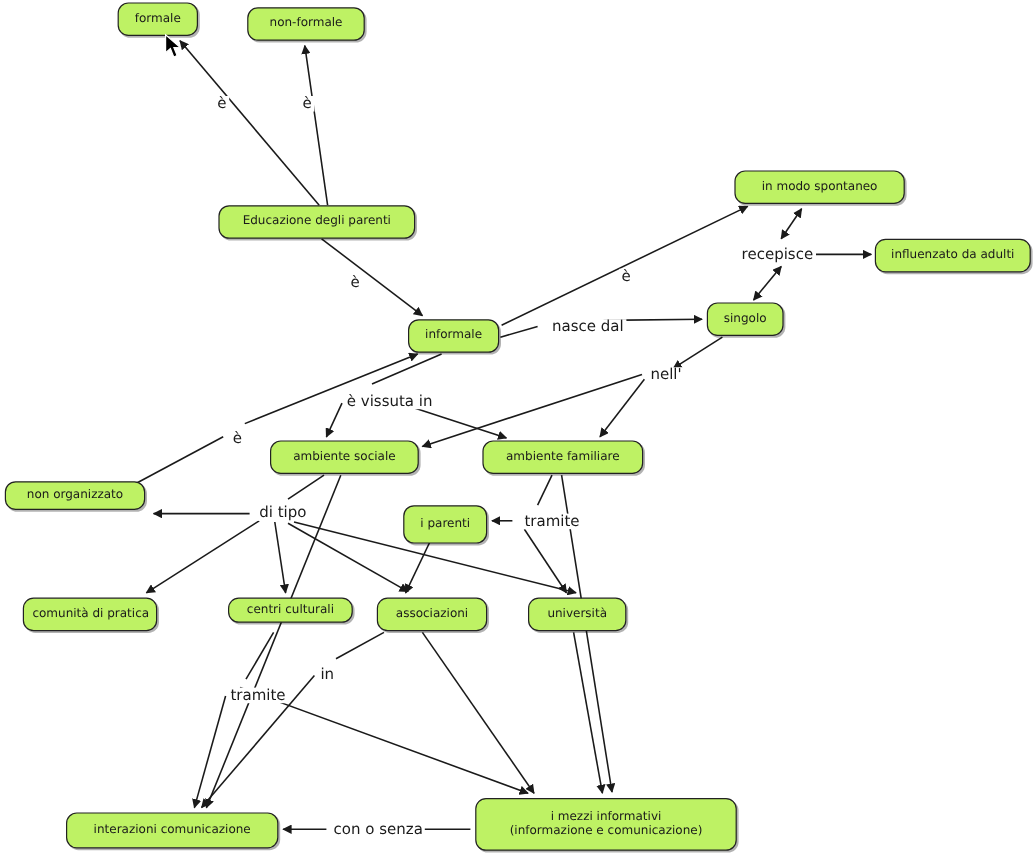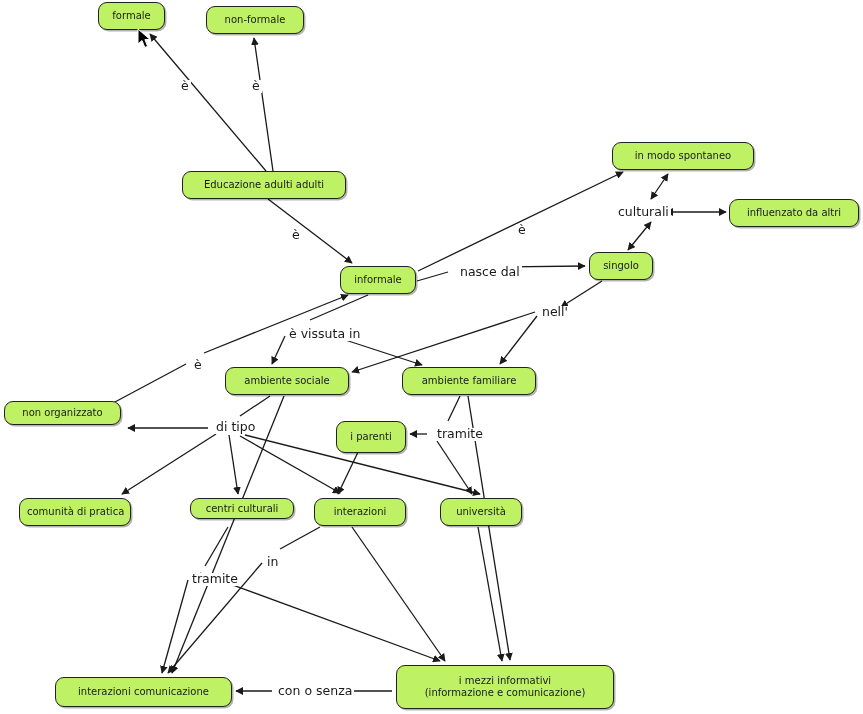--- a/index.html
+++ b/index.html
@@ -113,44 +113,44 @@
         <line x1="468" y1="396" x2="510" y2="660" marker-end="url(#ah-end)"></line>
         <line x1="392" y1="691" x2="344" y2="691" marker-end="url(#ah-end)"></line>
         <line x1="272" y1="691" x2="236" y2="691" marker-end="url(#ah-end)"></line>
         <line x1="200" y1="573" x2="440" y2="661" marker-end="url(#ah-end)"></line>
       </g>
   </svg>
 
   <div id="nodes-layer">
       <div class="node" style="left: 98px; top: 2px; width: 67px; height: 28px;"><span class="node-label">formale</span></div>
       <div class="node" style="left: 206px; top: 6px; width: 98px; height: 28px;"><span class="node-label">non-formale</span></div>
-      <div class="node" style="left: 182px; top: 171px; width: 164px; height: 28px;"><span class="node-label">Educazione adulti adulti</span></div>
+      <div class="node" style="left: 182px; top: 171px; width: 164px; height: 28px;"><span class="node-label">Educazione degli parenti</span></div>
       <div class="node" style="left: 612px; top: 142px; width: 142px; height: 28px;"><span class="node-label">in modo spontaneo</span></div>
-      <div class="node" style="left: 729px; top: 199px; width: 130px; height: 28px;"><span class="node-label">influenzato da altri</span></div>
+      <div class="node" style="left: 729px; top: 199px; width: 130px; height: 28px;"><span class="node-label">influenzato da adulti</span></div>
       <div class="node" style="left: 589px; top: 252px; width: 64px; height: 28px;"><span class="node-label">singolo</span></div>
       <div class="node" style="left: 340px; top: 266px; width: 76px; height: 28px;"><span class="node-label">informale</span></div>
       <div class="node" style="left: 4px; top: 390px; width: 117px; height: 24px; margin-top: 11px;"><span class="node-label">non organizzato</span></div>
       <div class="node" style="left: 225px; top: 367px; width: 124px; height: 28px;"><span class="node-label">ambiente sociale</span></div>
       <div class="node" style="left: 402px; top: 367px; width: 134px; height: 28px;"><span class="node-label">ambiente familiare</span></div>
       <div class="node" style="left: 336px; top: 421px; width: 70px; height: 32px;"><span class="node-label">i parenti</span></div>
       <div class="node" style="left: 19px; top: 498px; width: 112px; height: 28px;"><span class="node-label">comunità di pratica</span></div>
       <div class="node" style="left: 190px; top: 498px; width: 104px; height: 21px;"><span class="node-label">centri culturali</span></div>
-      <div class="node" style="left: 314px; top: 498px; width: 92px; height: 28px;"><span class="node-label">interazioni</span></div>
+      <div class="node" style="left: 314px; top: 498px; width: 92px; height: 28px;"><span class="node-label">associazioni</span></div>
       <div class="node" style="left: 440px; top: 498px; width: 82px; height: 28px;"><span class="node-label">università</span></div>
       <div class="node" style="left: 55px; top: 677px; width: 177px; height: 30px;"><span class="node-label">interazioni comunicazione</span></div>
       <div class="node" style="left: 396px; top: 665px; width: 218px; height: 44px;"><span class="node-label">i mezzi informativi
 (informazione e comunicazione)</span></div>
     </div>
   <div id="labels-layer">
       <div class="elabel" style="left: 179px; top: 80px;">è</div>
       <div class="elabel" style="left: 250px; top: 80px;">è</div>
       <div class="elabel" style="left: 290px; top: 229px;">è</div>
       <div class="elabel" style="left: 516px; top: 224px;">è</div>
       <div class="elabel" style="left: 458px; top: 266px;">nasce dal</div>
-      <div class="elabel" style="left: 616px; top: 206px;">culturali</div>
+      <div class="elabel" style="left: 616px; top: 206px;">recepisce</div>
       <div class="elabel" style="left: 540px; top: 306px;">nell'</div>
       <div class="elabel" style="left: 287px; top: 328px;">è vissuta in</div>
       <div class="elabel" style="left: 192px; top: 359px;">è</div>
       <div class="elabel" style="left: 214px; top: 421px;">di tipo</div>
       <div class="elabel" style="left: 435px; top: 428px;">tramite</div>
       <div class="elabel" style="left: 265px; top: 556px;">in</div>
       <div class="elabel" style="left: 190px; top: 573px;">tramite</div>
       <div class="elabel" style="left: 276px; top: 685px;">con o senza</div>
     </div>
 

